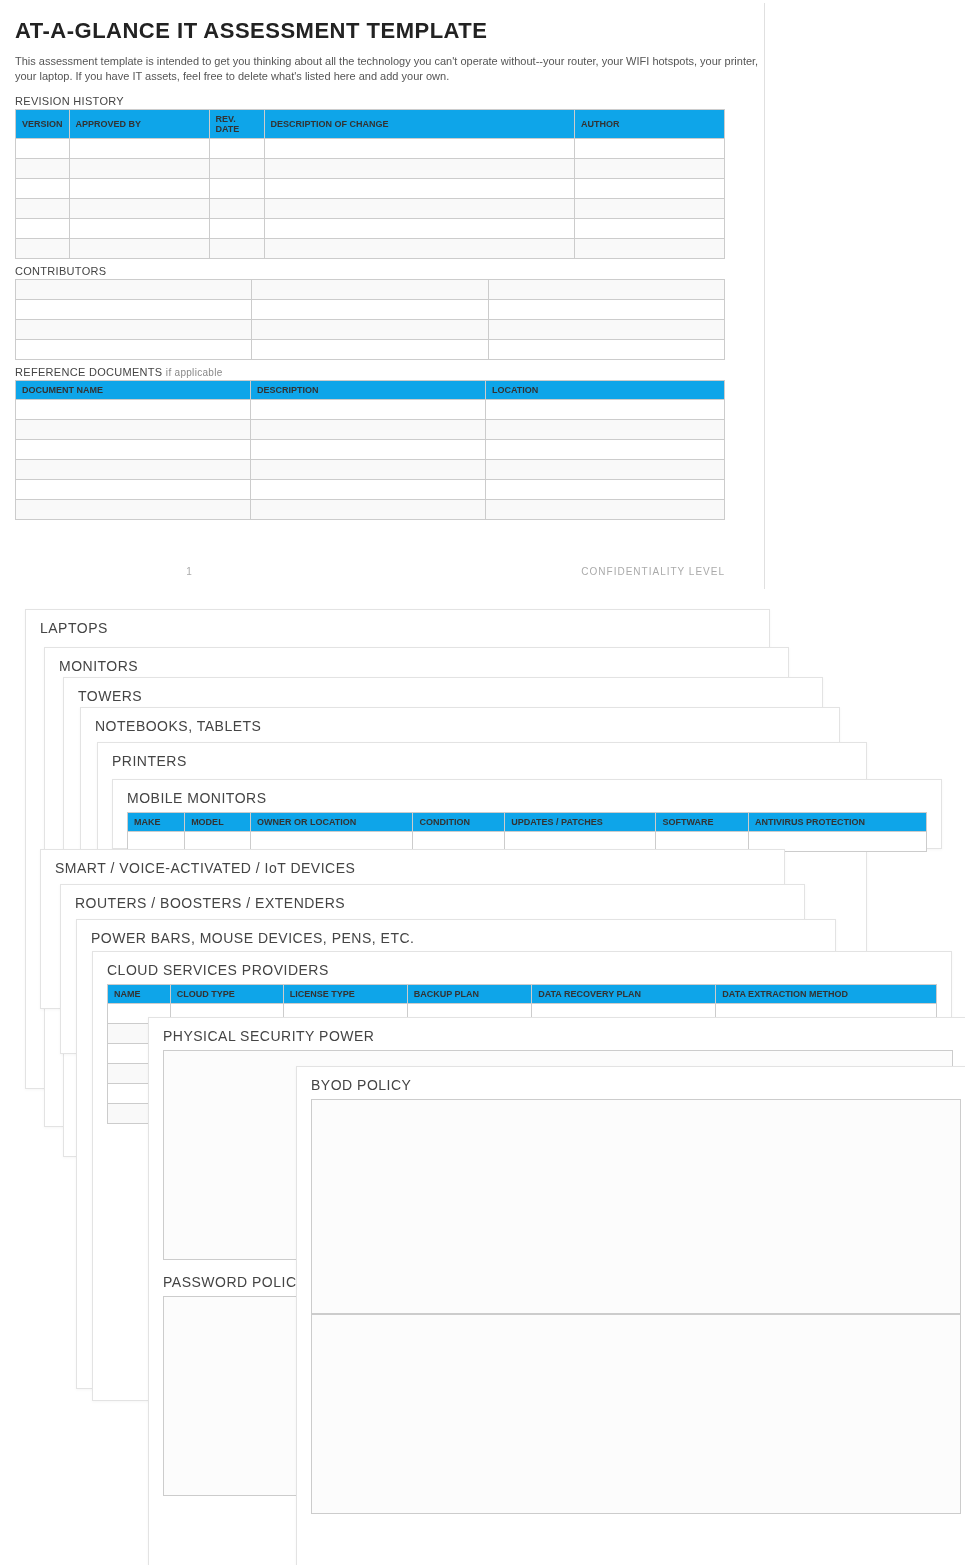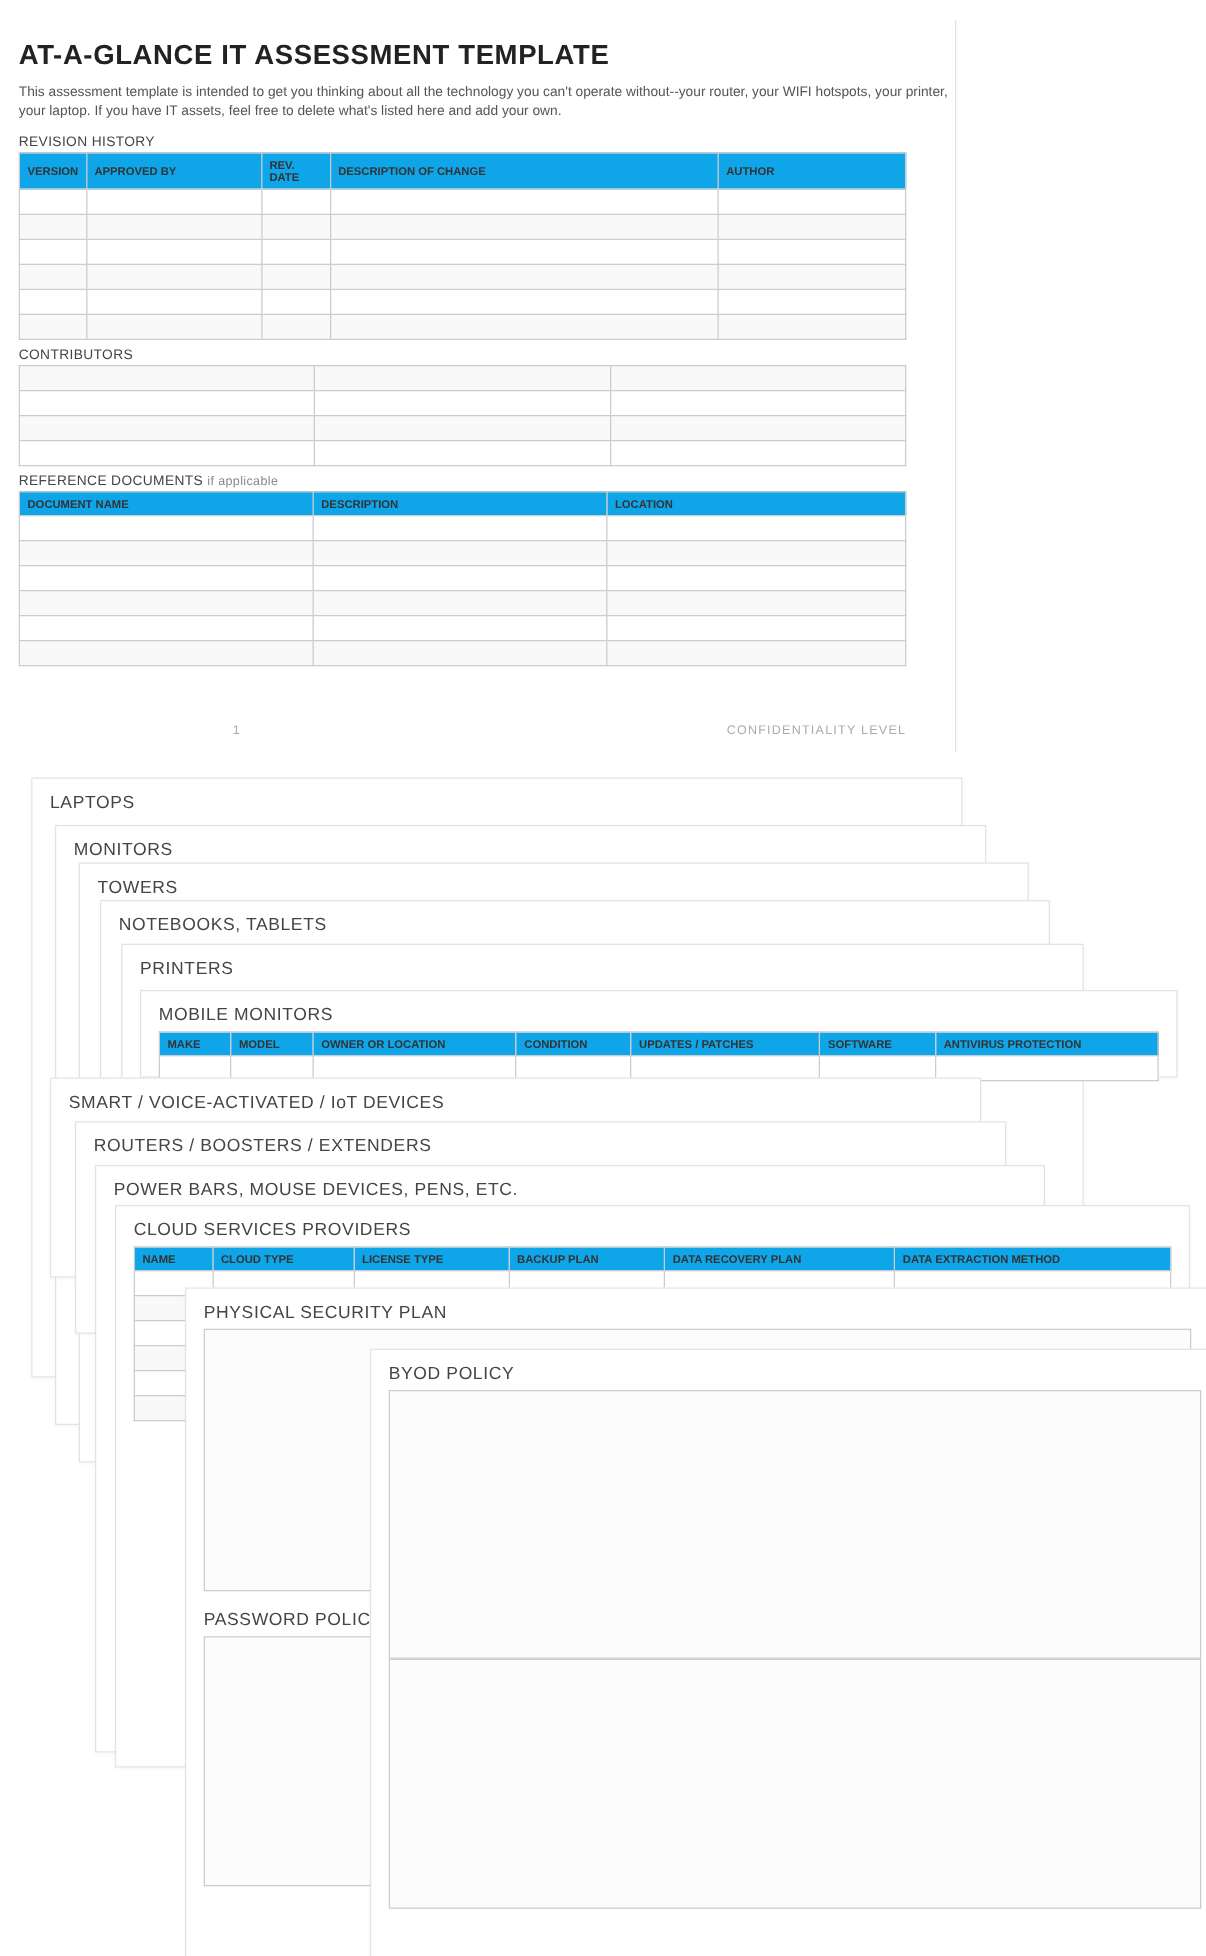--- a/index.html
+++ b/index.html
@@ -6,21 +6,21 @@
   body {
     font-family: "Century Gothic", "Futura", Arial, sans-serif;
     background: #fff;
     width: 965px;
     overflow: hidden;
     position: relative;
     height: 1565px;
   }
   .page1 {
     width: 750px;
-    margin: 16px 0 0 15px;
+    margin: 3px 0 0 15px;
     padding-top: 15px;
     background: #fff;
     border-right: 1px solid #e0e0e0;
     height: 586px;
     position: relative;
   }
   .title {
     font-weight: 800;
     font-size: 22px;
     letter-spacing: 0.5px;
@@ -357,21 +357,21 @@
             <td></td>
             <td></td>
             <td></td>
             <td></td>
           </tr>
     </tbody>
       </table>
   </div>
 
   <div class="card" style="left:148px; top:418px; width:820px; height:580px;">
-    <div class="card-title">PHYSICAL SECURITY PLAN</div>
+    <div class="card-title">PHYSICAL SECURITY POWER</div>
     <div class="big-box" style="height:210px;"></div>
     <div class="card-title" style="margin-top:14px;">PASSWORD POLICY</div>
     <div class="big-box" style="height:200px;"></div>
   </div>
 
   <div class="card" style="left:296px; top:467px; width:680px; height:560px;">
     <div class="card-title">BYOD POLICY</div>
     <div class="big-box" style="height:215px;"></div>
     <div class="big-box" style="height:200px;"></div>
   </div>

